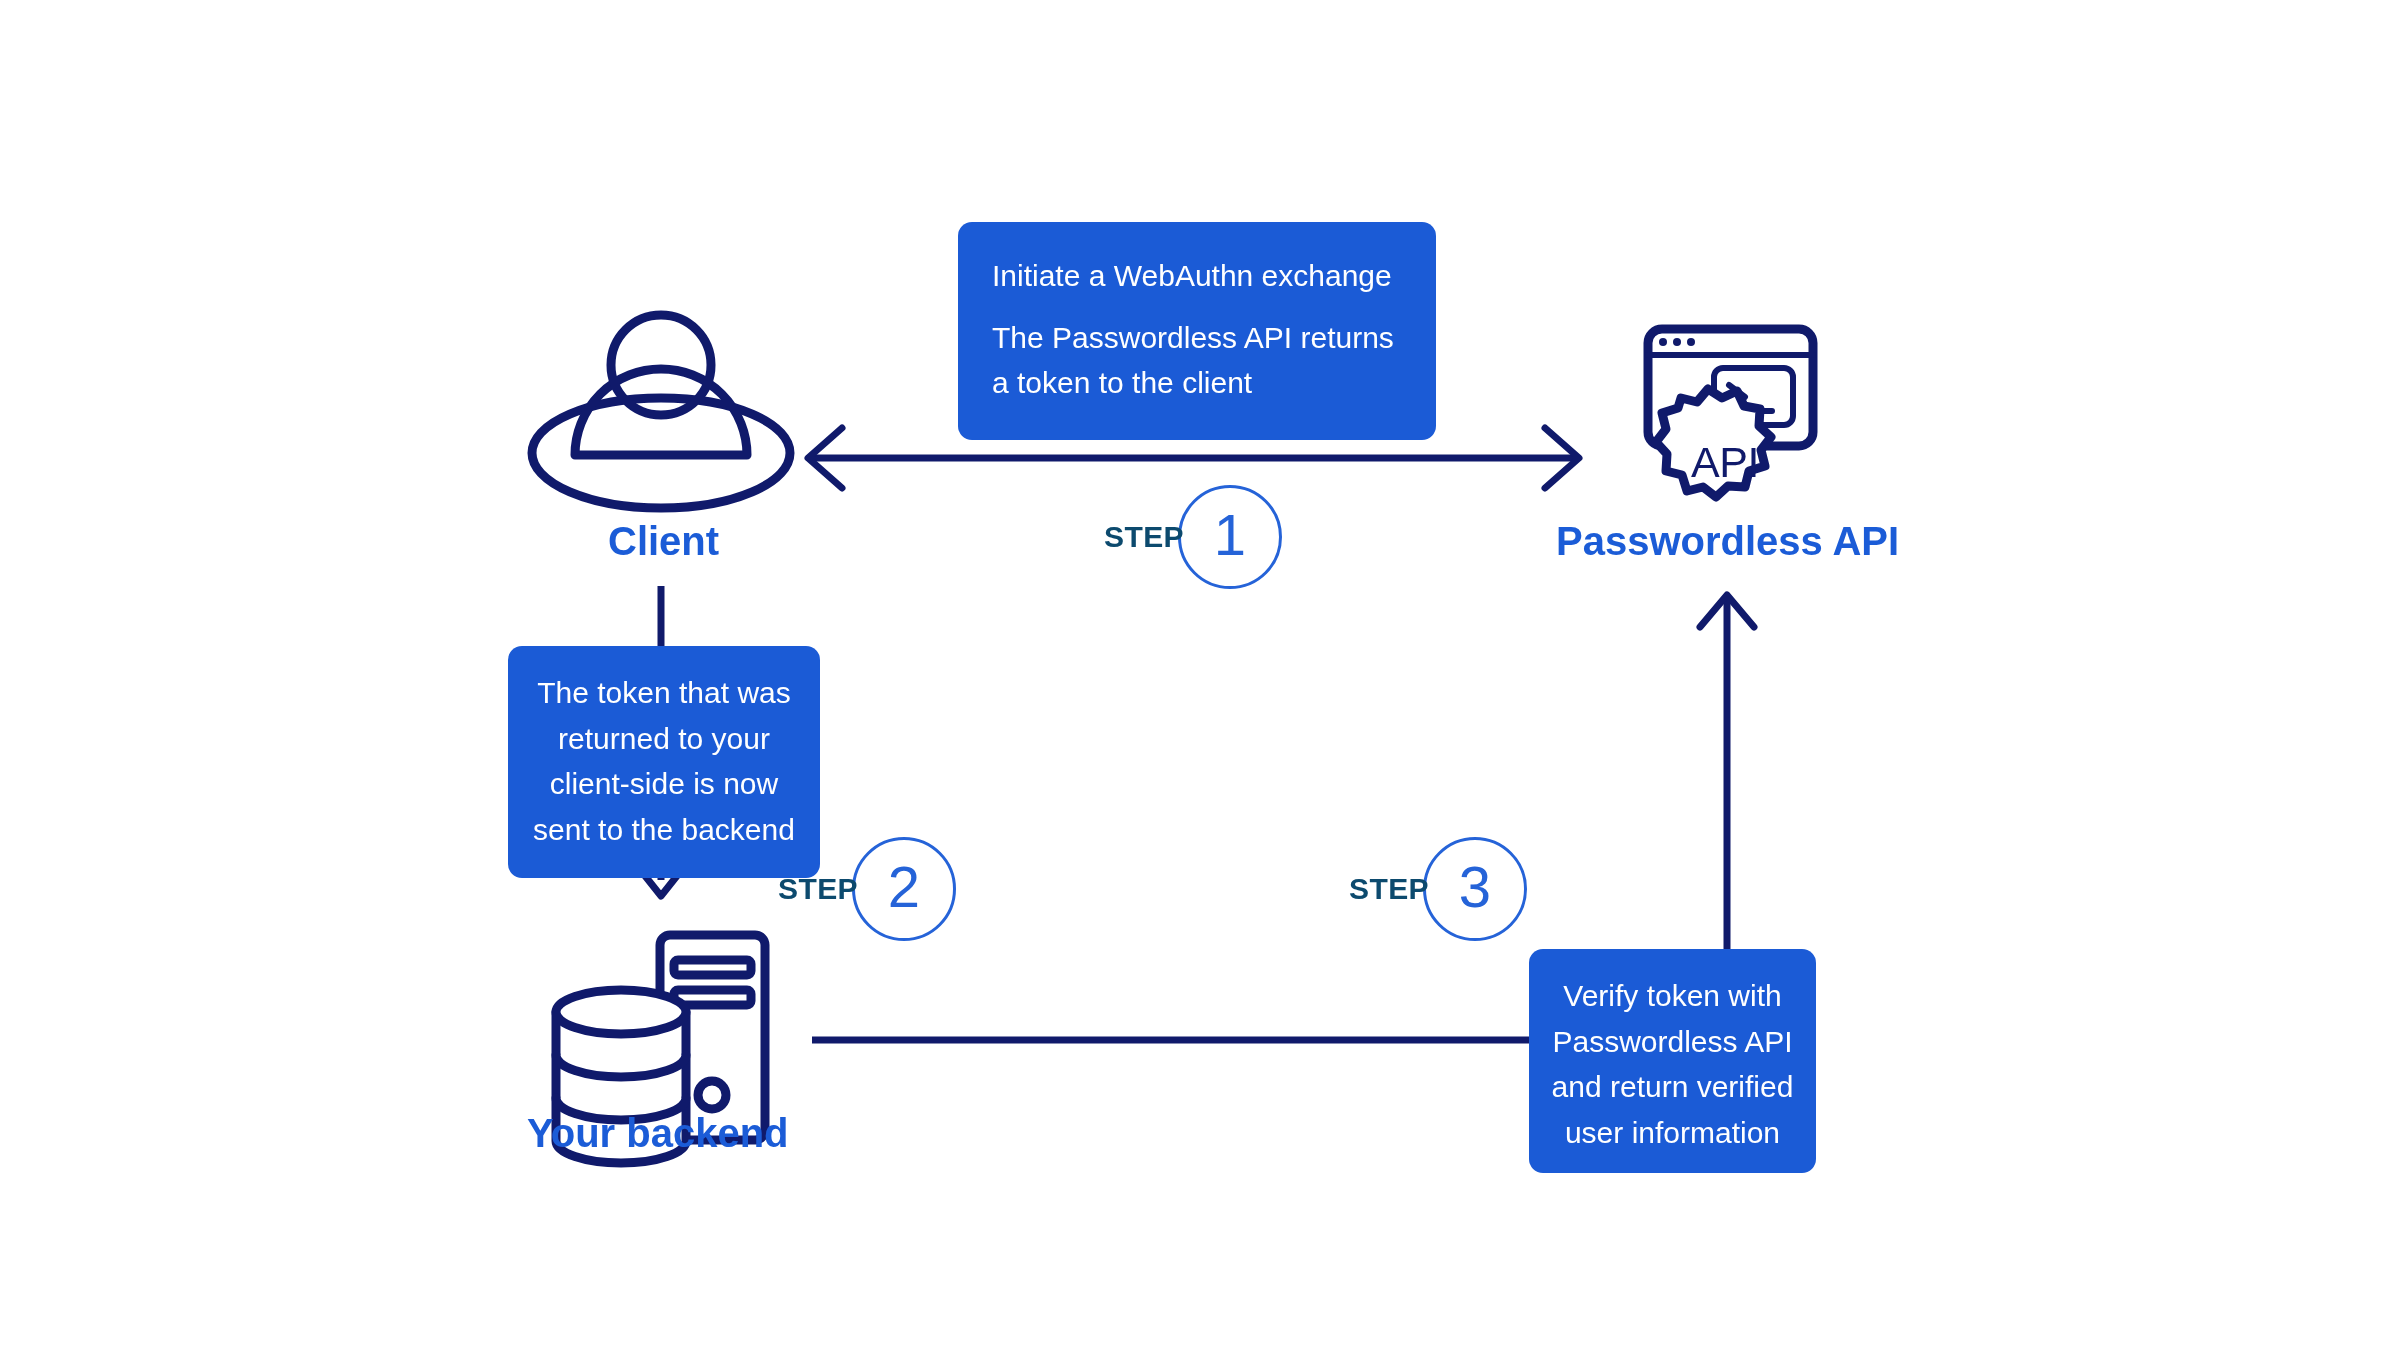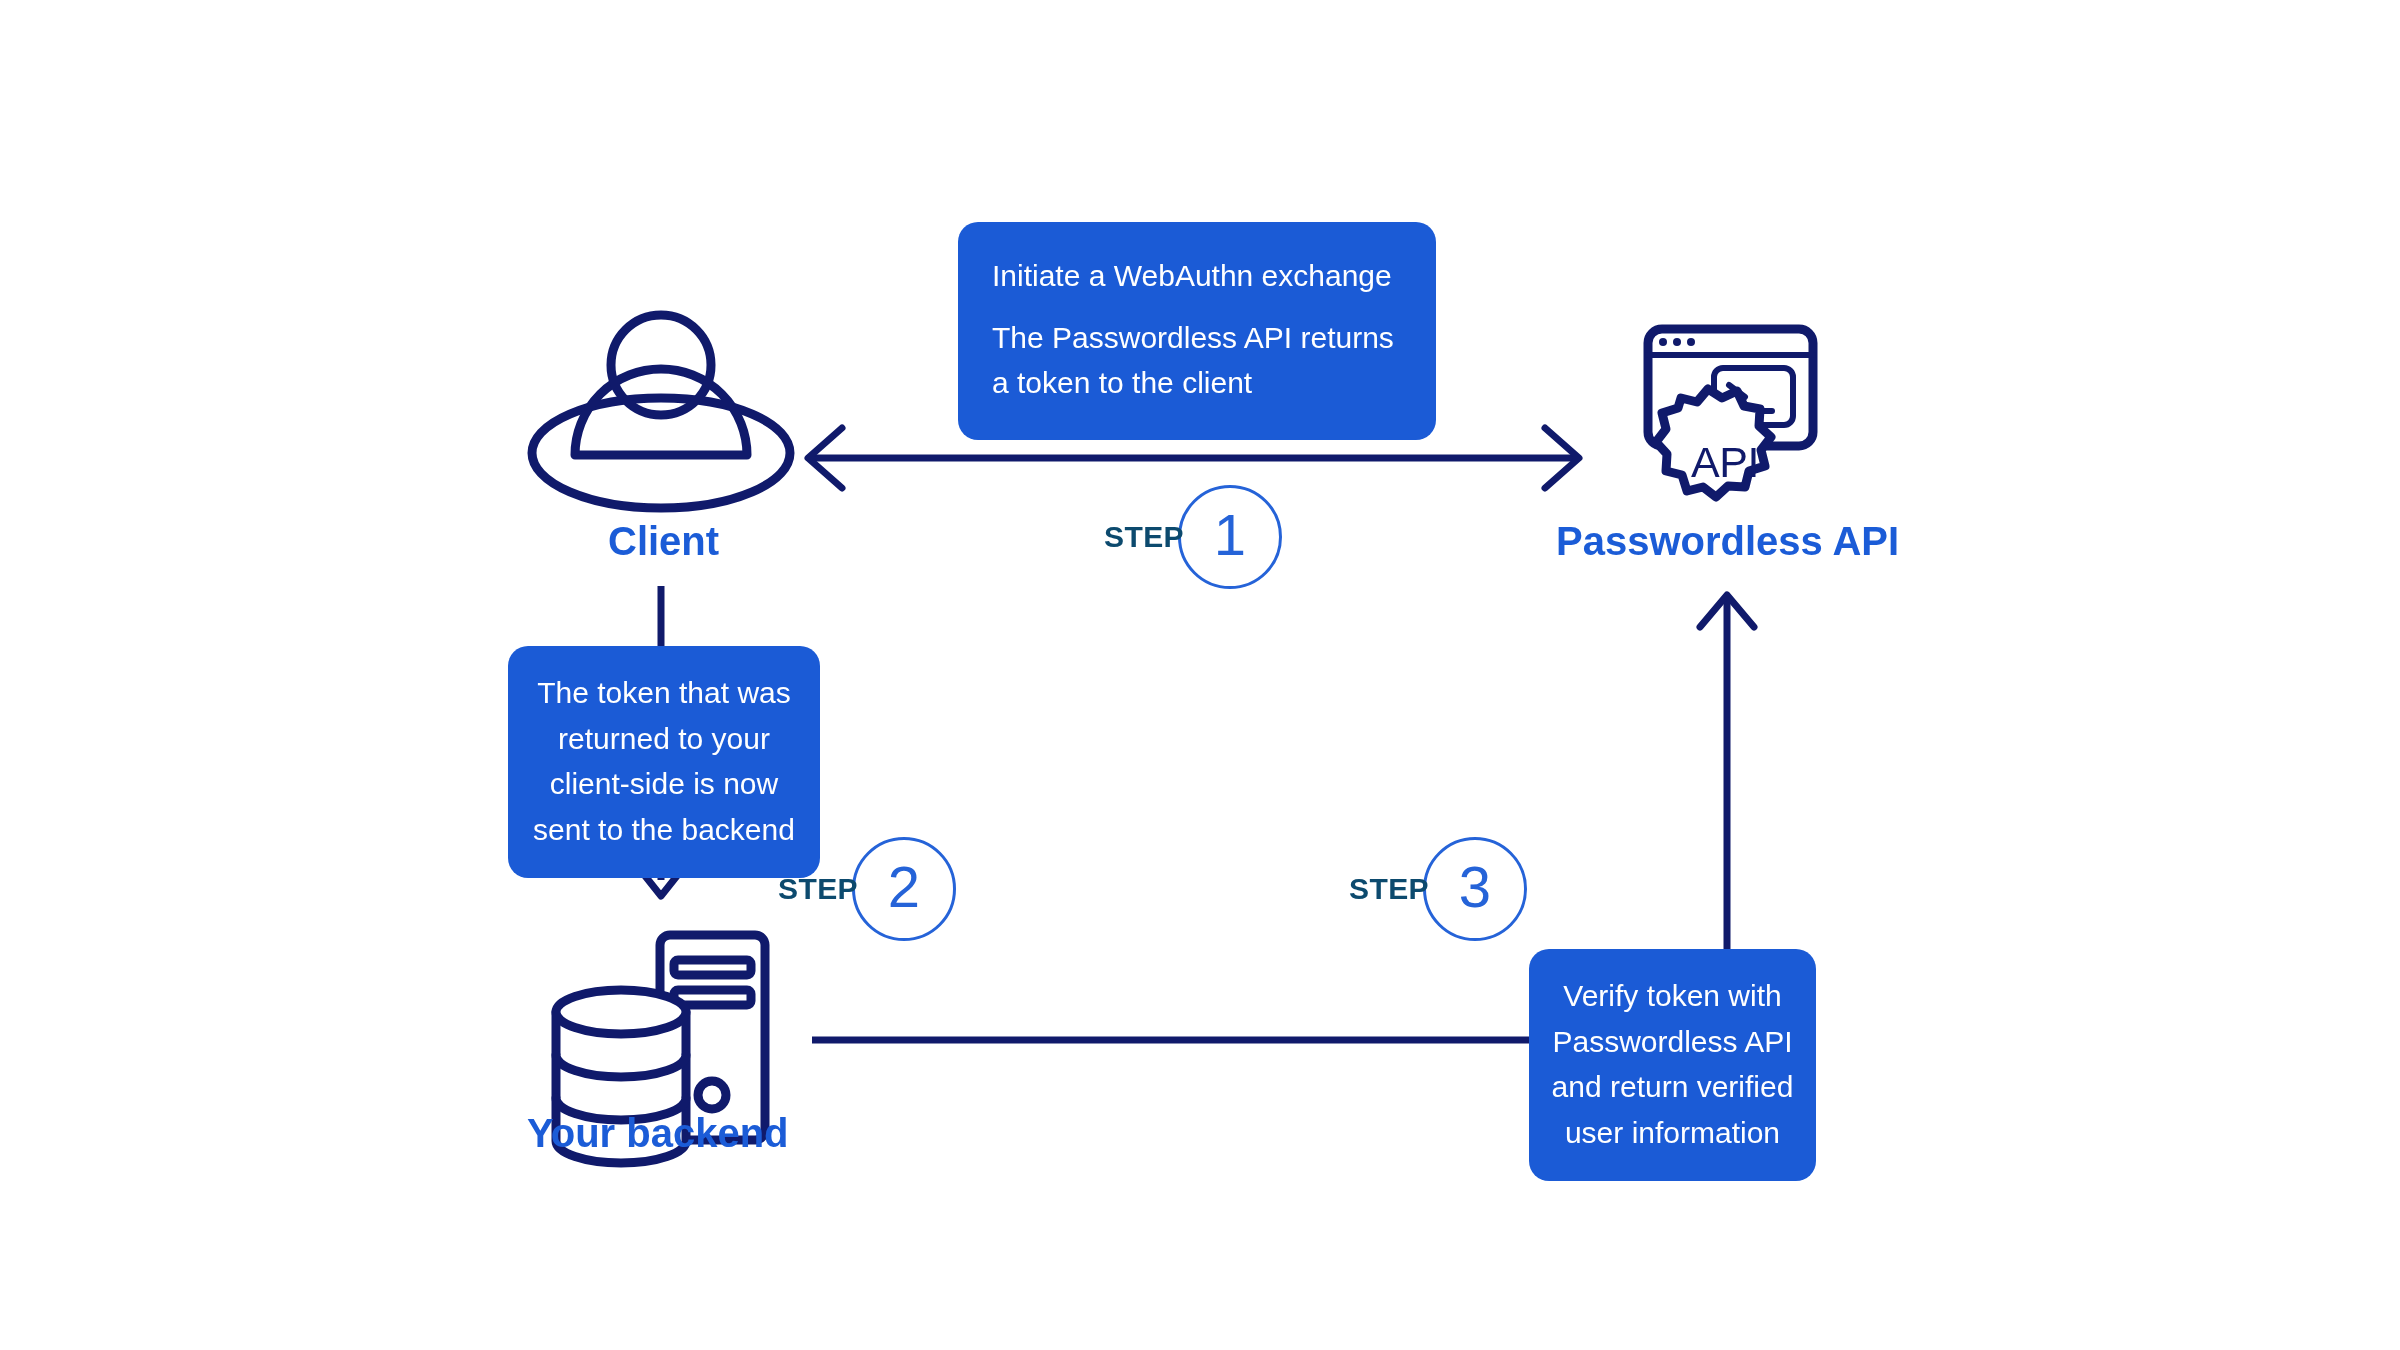--- a/index.html
+++ b/index.html
@@ -57,21 +57,21 @@
     line-height: 1;
   }
   .node-label.client      { left: 608px;  top: 521px; }
   .node-label.api         { left: 1556px; top: 521px; }
   .node-label.backend     { left: 527px;  top: 1113px; }
 
   
   .callout {
     position: absolute;
     background: #1b5bd6;
-    border-radius: 20px;
+    border-radius: 14px;
     color: #ffffff;
     font-size: 30px;
     line-height: 1.52;
     box-sizing: border-box;
     z-index: 5;
   }
   .callout p { margin: 0; }
   .callout p + p { margin-top: 16px; }
 
   .callout-1 {
@@ -85,21 +85,21 @@
     left: 508px;
     top: 646px;
     width: 312px;
     padding: 24px 18px 26px 18px;
     text-align: center;
   }
   .callout-3 {
     left: 1529px;
     top: 949px;
     width: 287px;
-    padding: 24px 16px 26px 16px;
+    padding: 24px 16px 18px 16px;
     text-align: center;
   }
 
   
   .step-badge {
     position: absolute;
     z-index: 6;
     height: 104px;
     display: flex;
     align-items: center;

